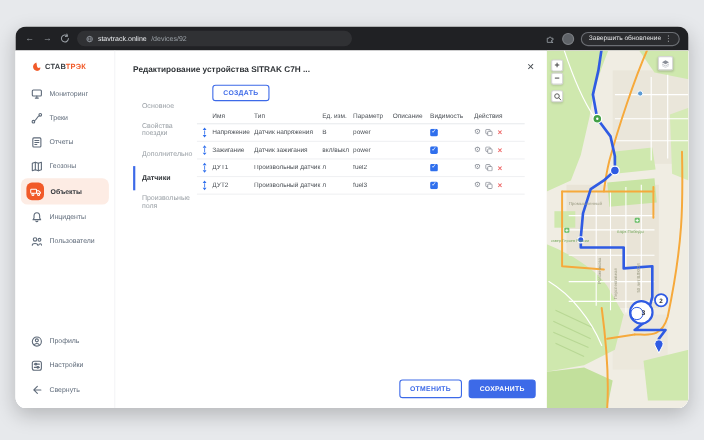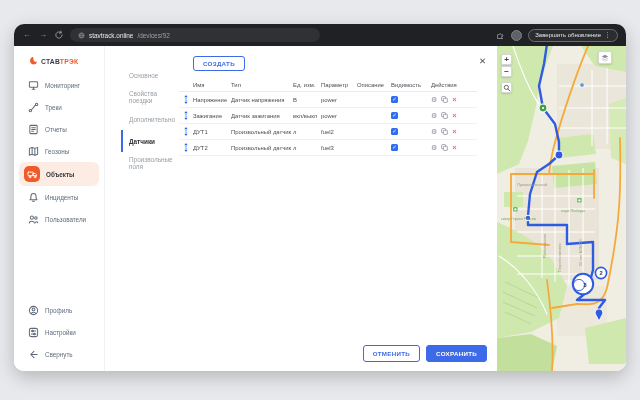--- a/index.html
+++ b/index.html
@@ -199,20 +199,21 @@
           <div class="nav-item">
             <svg viewBox="0 0 12 12">
                 <path d="M6.5,2.5 L3,6 L6.5,9.5 M3,6 H10"></path>
               </svg>
             <span>Свернуть</span>
           </div>
         </div>
       </aside>
 
       <main class="panel">
+        <div class="panel-title">Редактирование устройства SITRAK C7H ...</div>
         <div class="close-x">✕</div>
         <div class="panel-body">
           <div class="tabs">
             <div class="tab">Основное</div>
             <div class="tab">Свойства поездки</div>
             <div class="tab">Дополнительно</div>
             <div class="tab active">Датчики</div>
             <div class="tab">Произвольные поля</div>
           </div>
           <div class="content">

